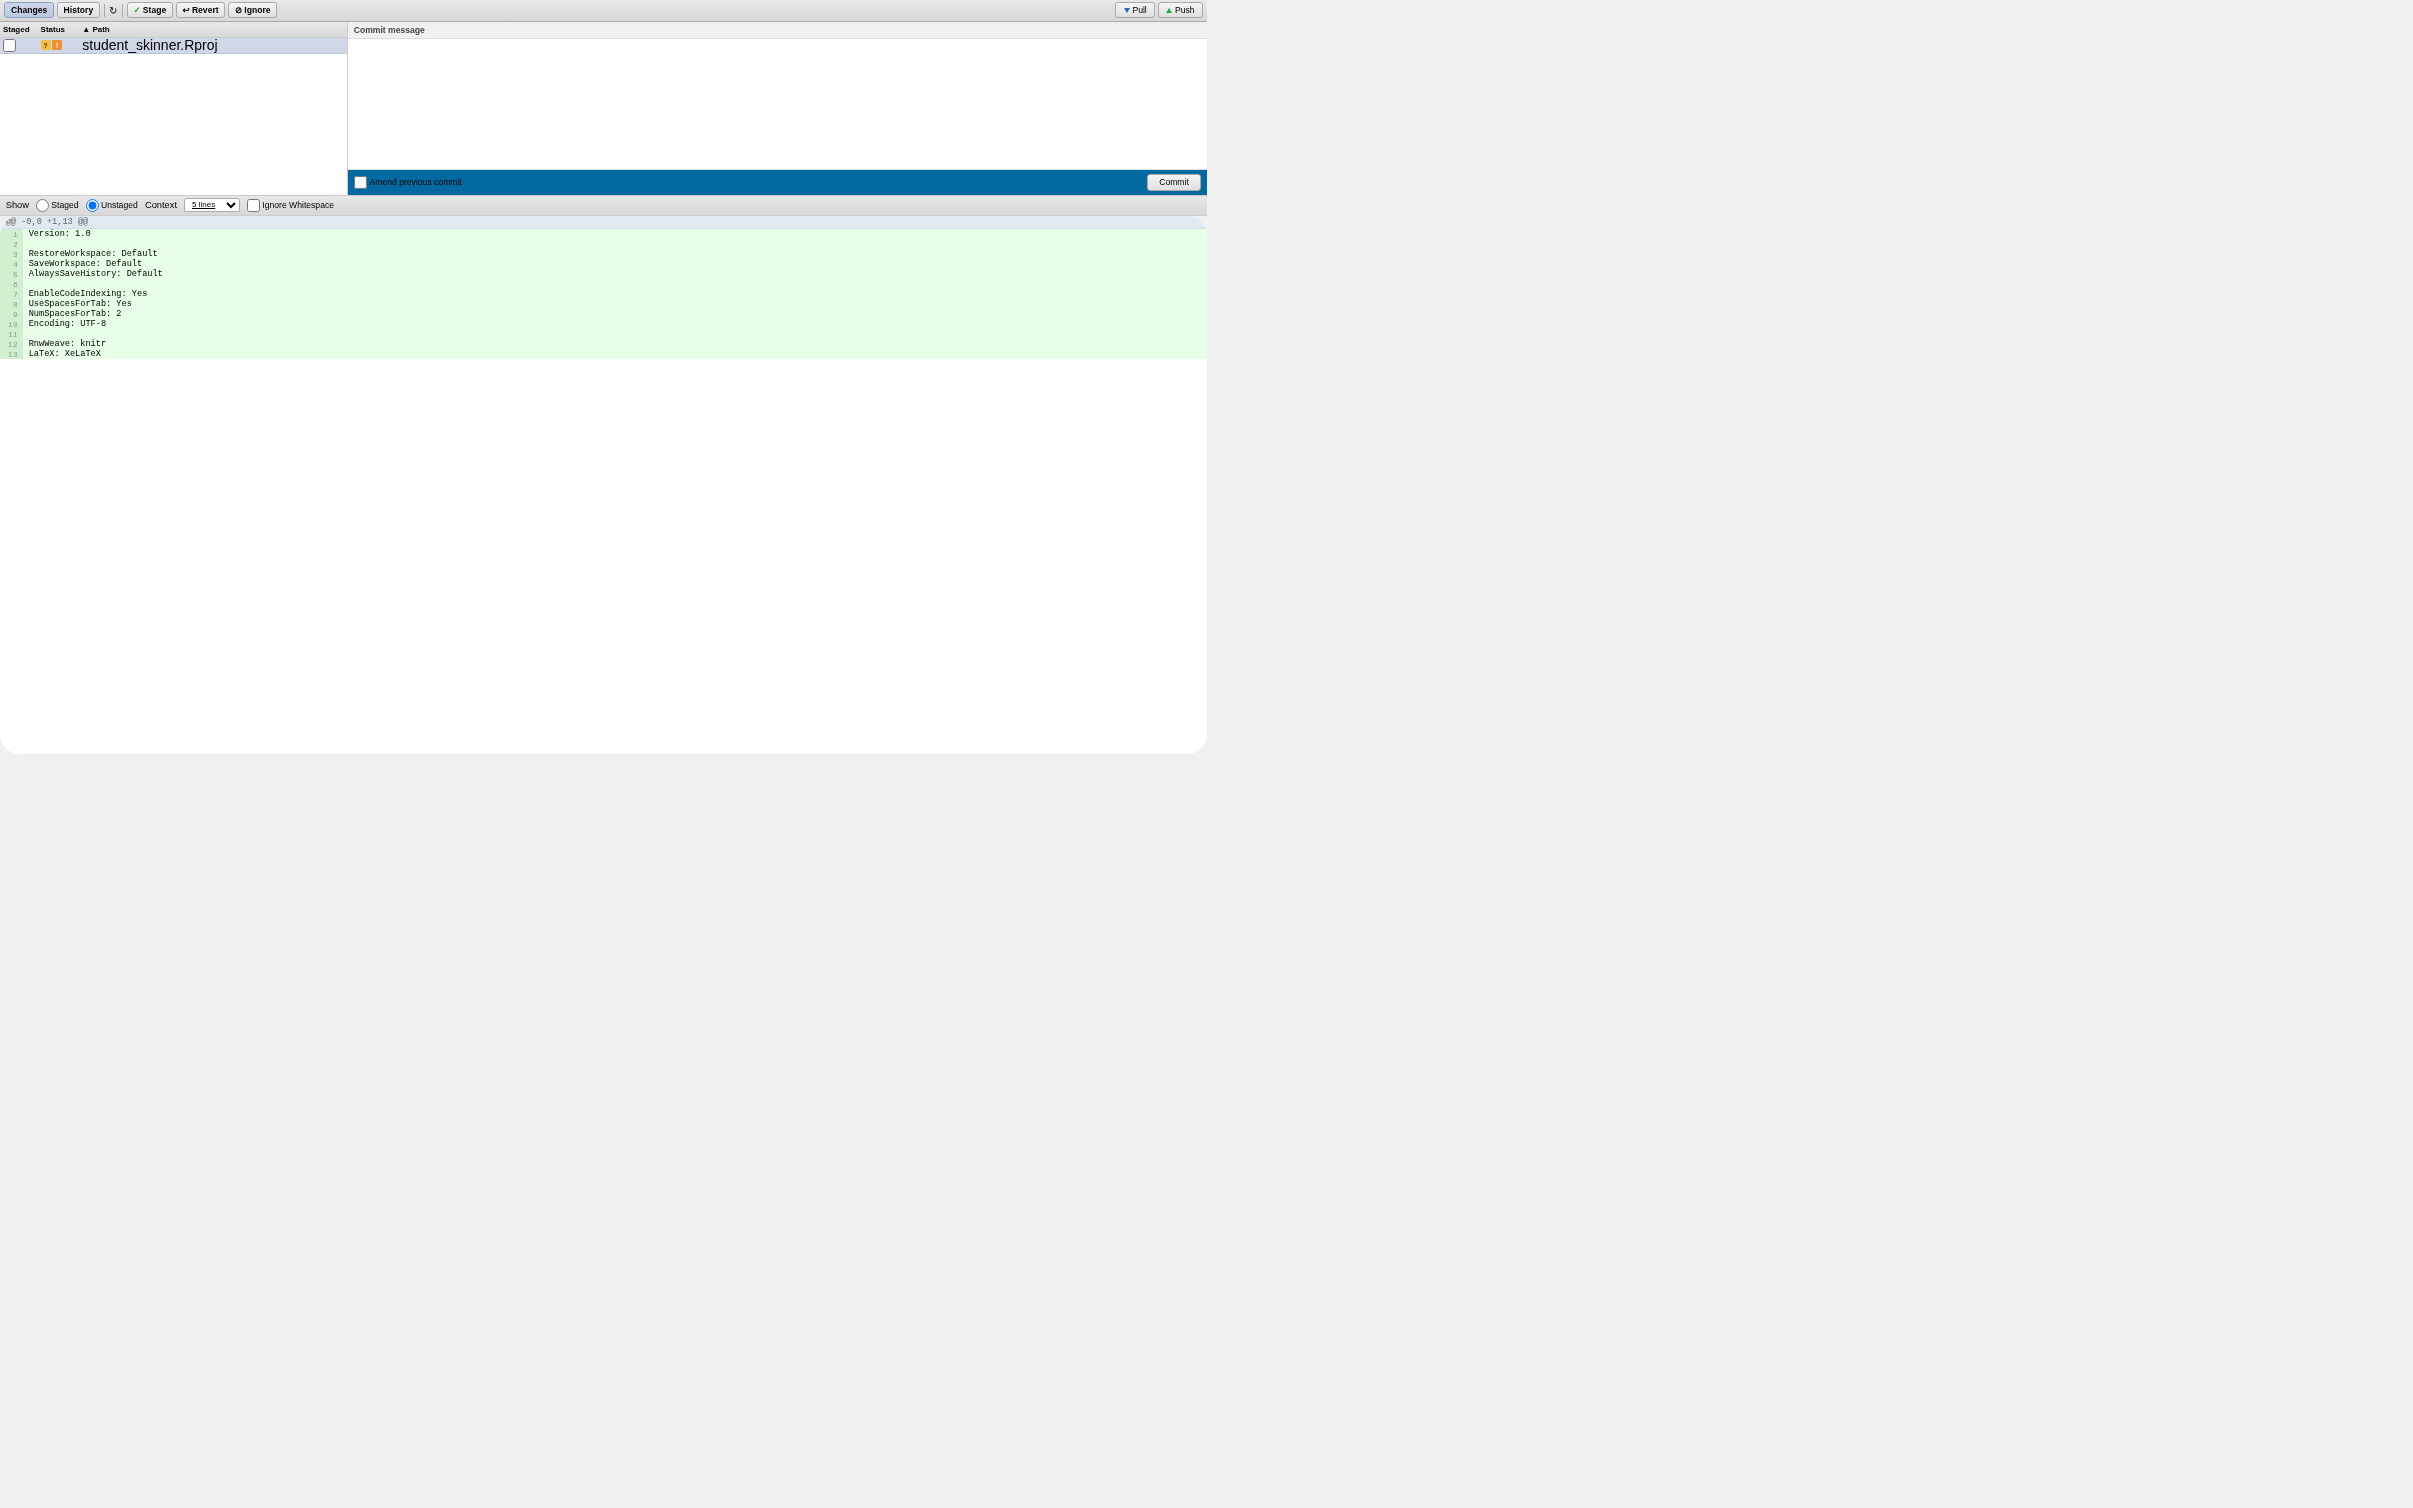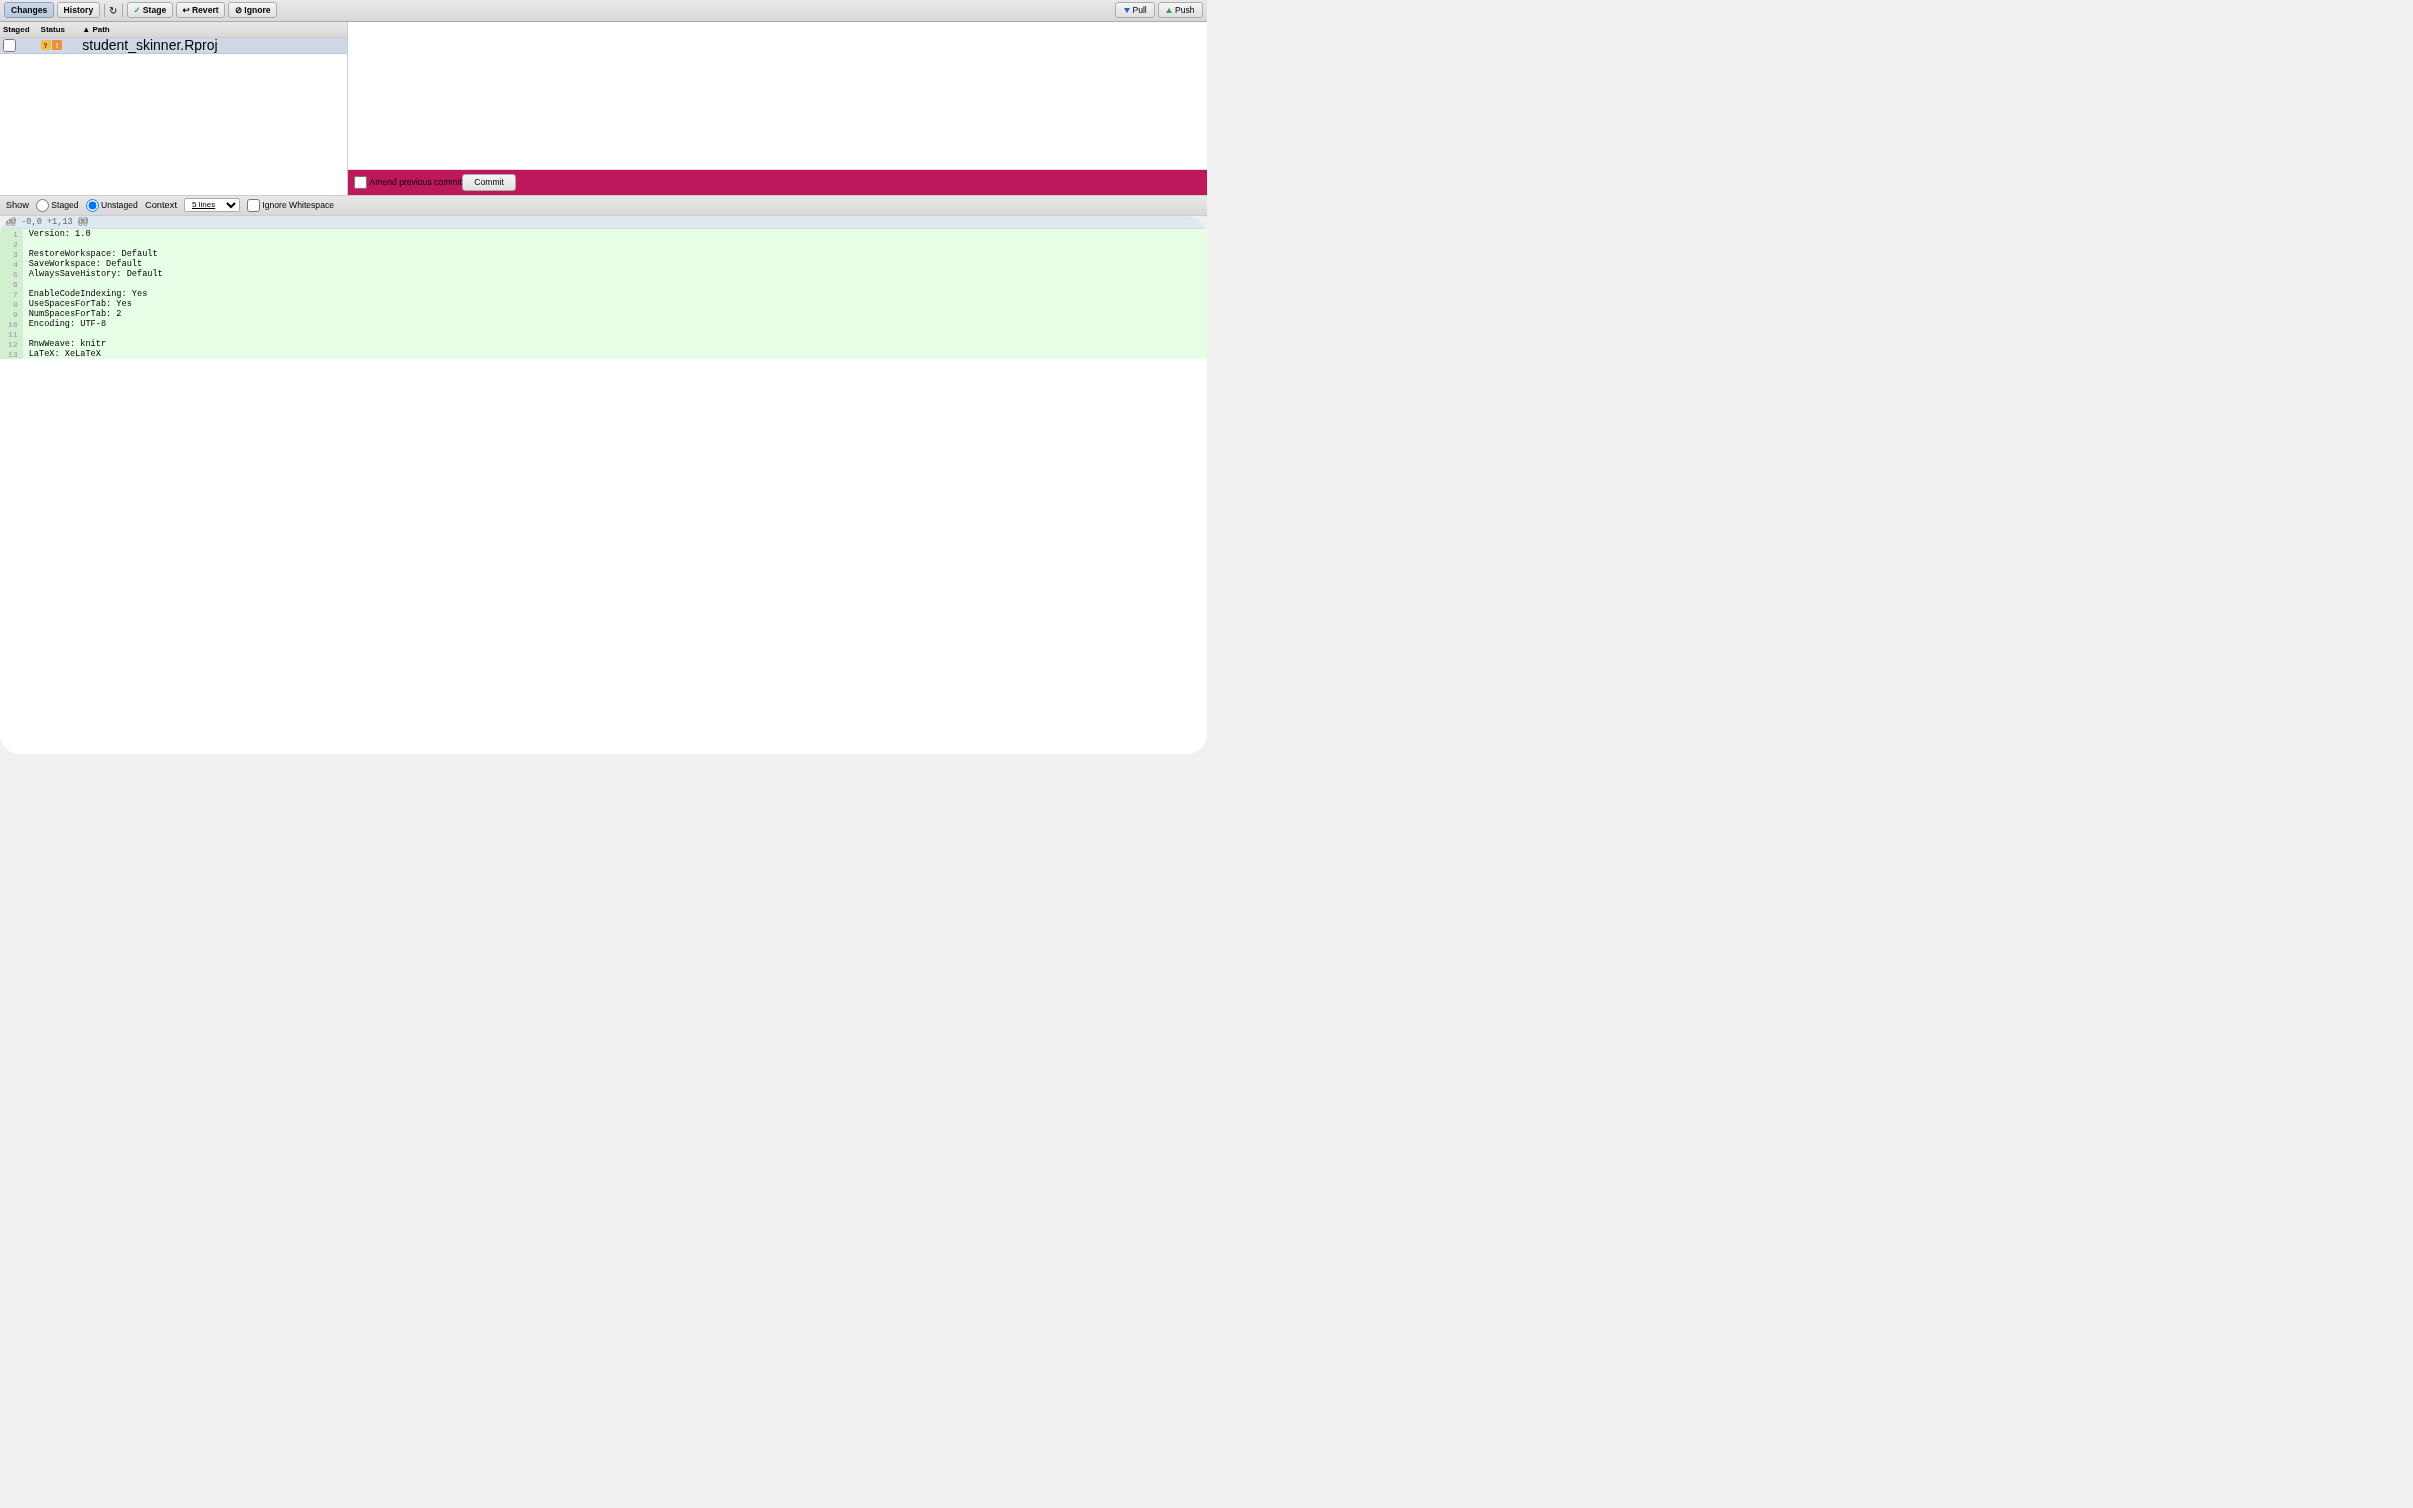--- a/index.html
+++ b/index.html
@@ -192,23 +192,23 @@
       padding: 4.3px 5.7px;
       font-size: 8.6px;
       background: white;
       resize: none;
       font-family: inherit;
     }
 
     .commit-panel-footer {
       display: flex;
       align-items: center;
-      justify-content: flex-start;
+      justify-content: space-between;
       padding: 4.3px 5.7px;
-      background: #be185d;
+      background: #0369a1;
       border-top: 0.7px solid #ddd;
       height: 26px;
     }
 
     .amend-checkbox-label {
       display: flex;
       align-items: center;
       gap: 2.9px;
       font-size: 8.6px;
     }
@@ -406,20 +406,21 @@
         </div>
         <div class="status-cell">
           <span class="status-icon status-icon-question">?</span>
           <span class="status-icon status-icon-exclaim">!</span>
         </div>
         <div class="path-cell">student_skinner.Rproj</div>
       </div>
     </div>
 
     <div class="commit-panel">
+      <div class="commit-panel-header">Commit message</div>
       <textarea class="commit-message-textarea" placeholder="" style=""></textarea>
       <div class="commit-panel-footer">
         <label class="amend-checkbox-label">
           <input type="checkbox" style="">
           <span>Amend previous commit</span>
         </label>
         <button class="commit-button">Commit</button>
       </div>
     </div>
 

